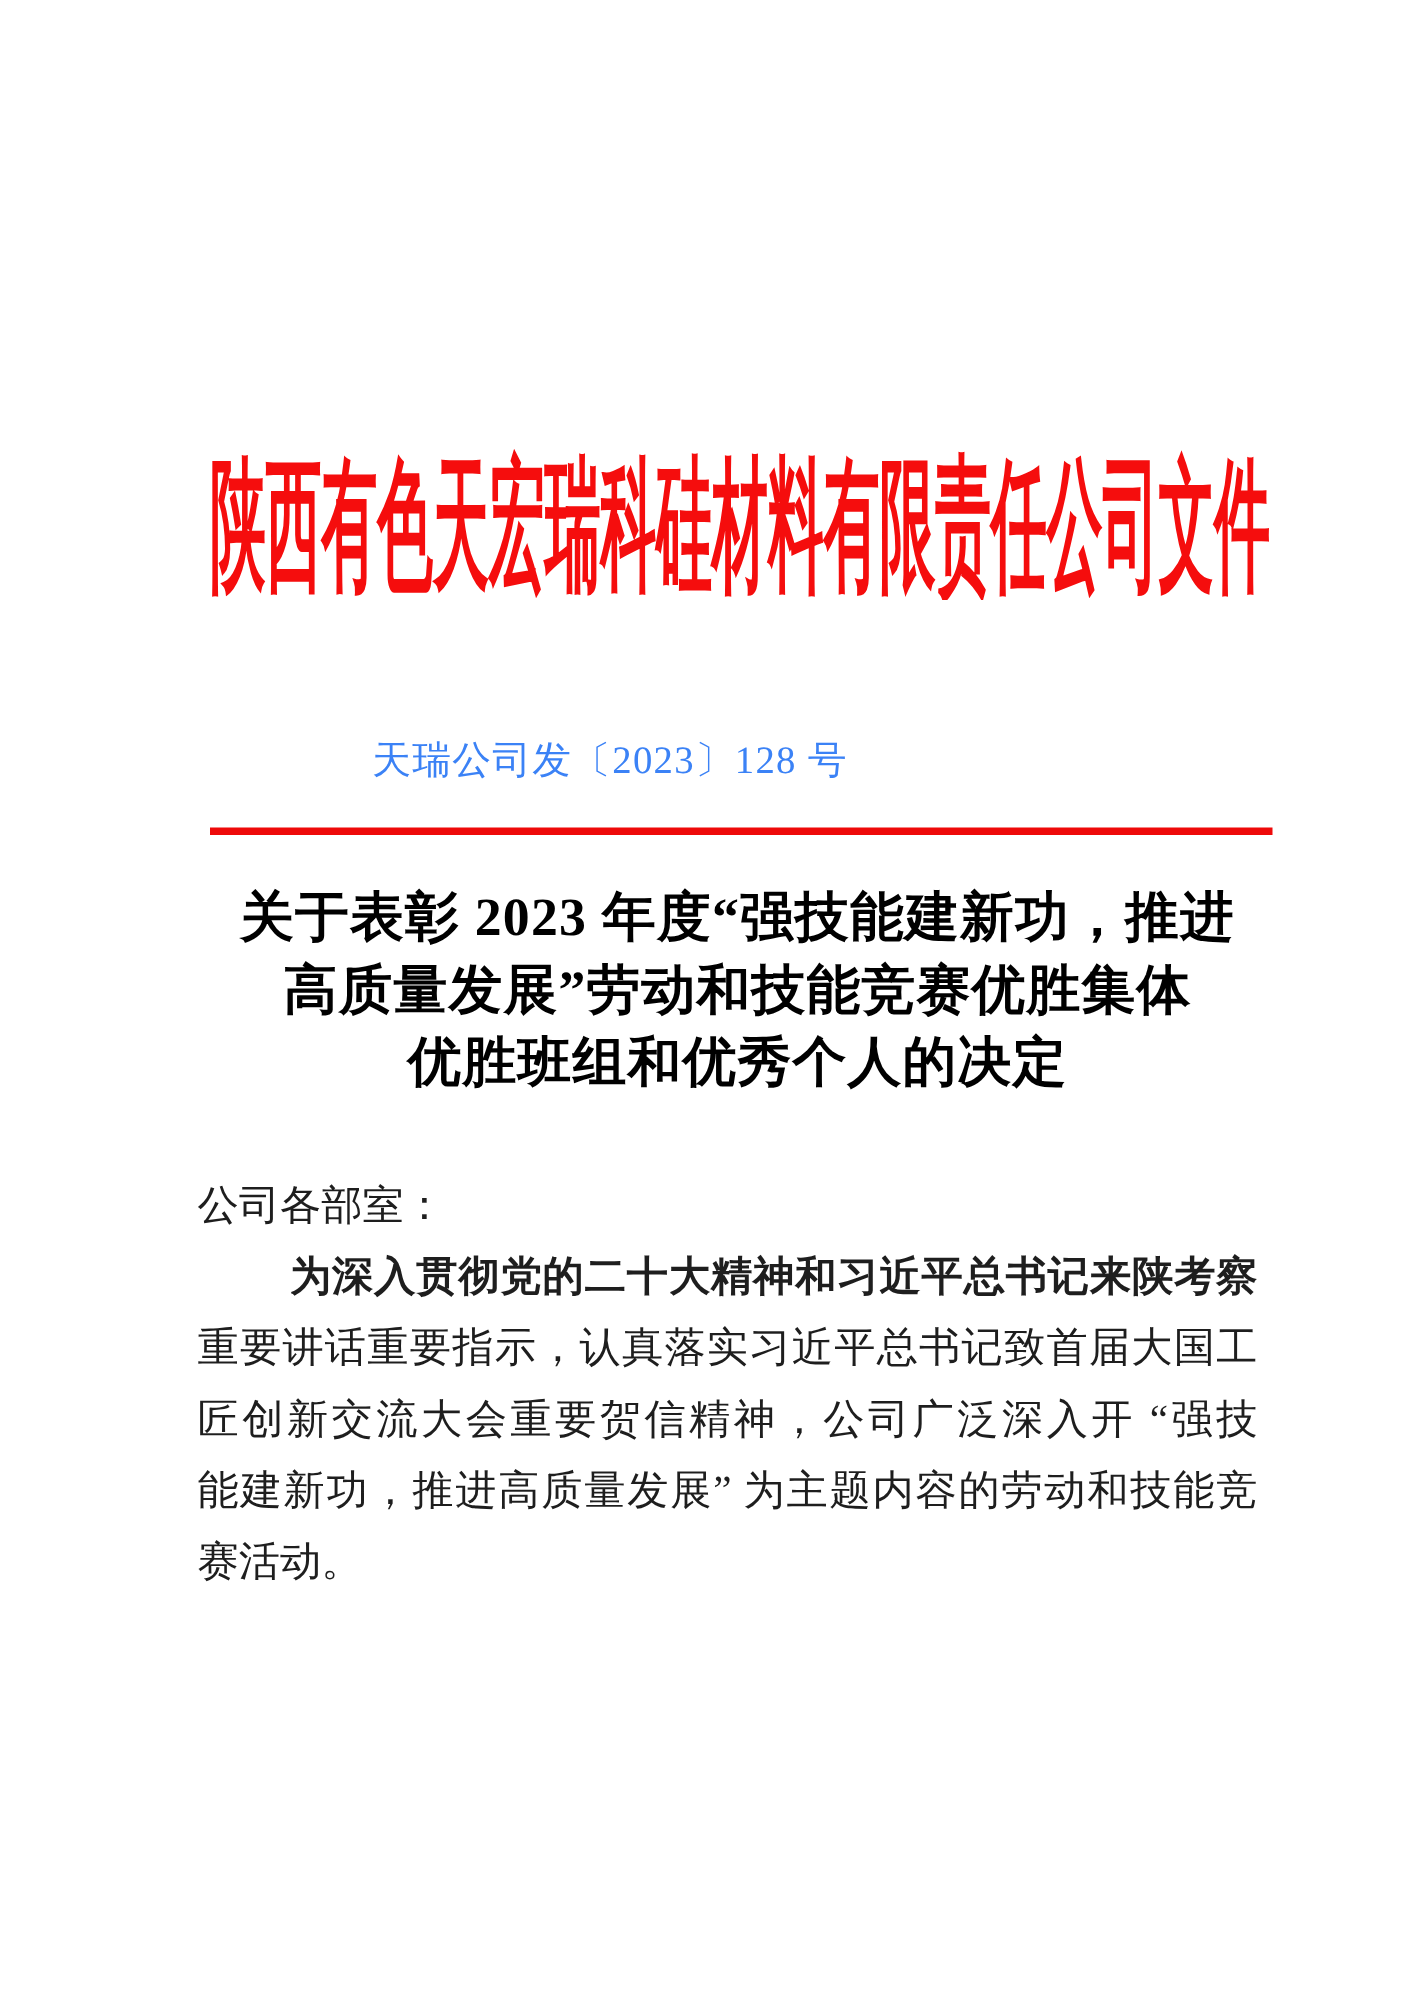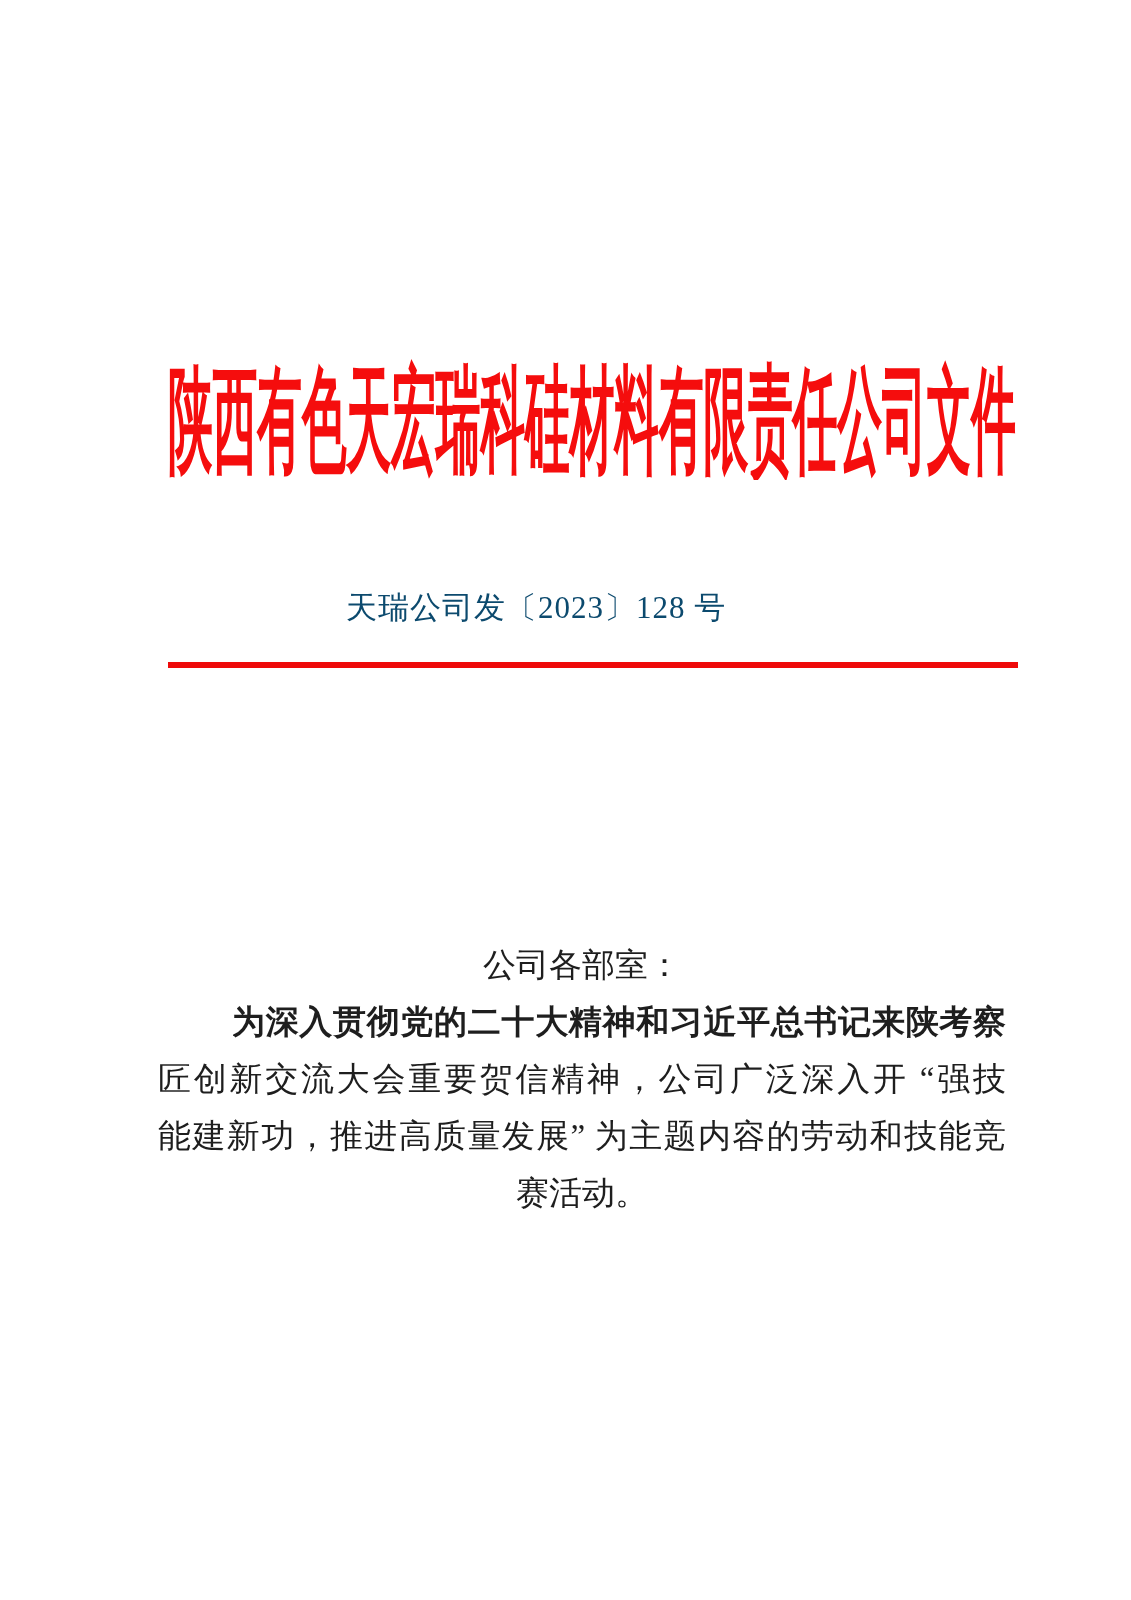--- a/index.html
+++ b/index.html
@@ -25,23 +25,22 @@
     font-size: 116px;
   }
   .doc-number {
     position: absolute;
     left: 0;
     top: 588px;
     width: 976px;
     text-align: center;
     font-size: 31px;
     line-height: 40px;
-    color: #0c4a6e;
+    color: #3b82f6;
     letter-spacing: 1px;
-    margin-left: 48px;
   }
   .divider {
     position: absolute;
     left: 168px;
     top: 662px;
     width: 850px;
     height: 6px;
   }
   .title-block {
     position: absolute;
@@ -57,42 +56,48 @@
   }
   .body-block {
     position: absolute;
     left: 158px;
     top: 937px;
     width: 848px;
     font-size: 33px;
     line-height: 57px;
     color: #1e1e1e;
   }
-  .body-line { text-align: center; }
+  .body-line { text-align: left; }
   .body-line.indent { text-indent: 74px; font-weight: bold; }
   .body-line.fill {
     text-align: justify;
     text-align-last: justify;
   }
 </style>
 </head>
 <body>
 
 <div class="page">
 
   <svg class="letterhead-svg" viewBox="0 0 854 132" xmlns="http://www.w3.org/2000/svg">
     <text x="2" y="112" textLength="848" lengthAdjust="spacingAndGlyphs" style="fill: rgb(245, 13, 13);">陕西有色天宏瑞科硅材料有限责任公司文件</text>
   </svg>
 
   <div class="doc-number">天瑞公司发〔2023〕128 号</div>
 
   <div class="divider" style="background-color: rgb(238, 10, 10);"></div>
 
+  <div class="title-block">
+    <div>关于表彰 2023 年度“强技能建新功，推进</div>
+    <div>高质量发展”劳动和技能竞赛优胜集体</div>
+    <div>优胜班组和优秀个人的决定</div>
+  </div>
 
   <div class="body-block">
     <div class="body-line">公司各部室：</div>
     <div class="body-line indent fill">为深入贯彻党的二十大精神和习近平总书记来陕考察</div>
+    <div class="body-line fill">重要讲话重要指示，认真落实习近平总书记致首届大国工</div>
     <div class="body-line fill">匠创新交流大会重要贺信精神，公司广泛深入开 “强技</div>
     <div class="body-line fill">能建新功，推进高质量发展” 为主题内容的劳动和技能竞</div>
     <div class="body-line">赛活动。</div>
   </div>
 
 </div>
 
 </body></html>

